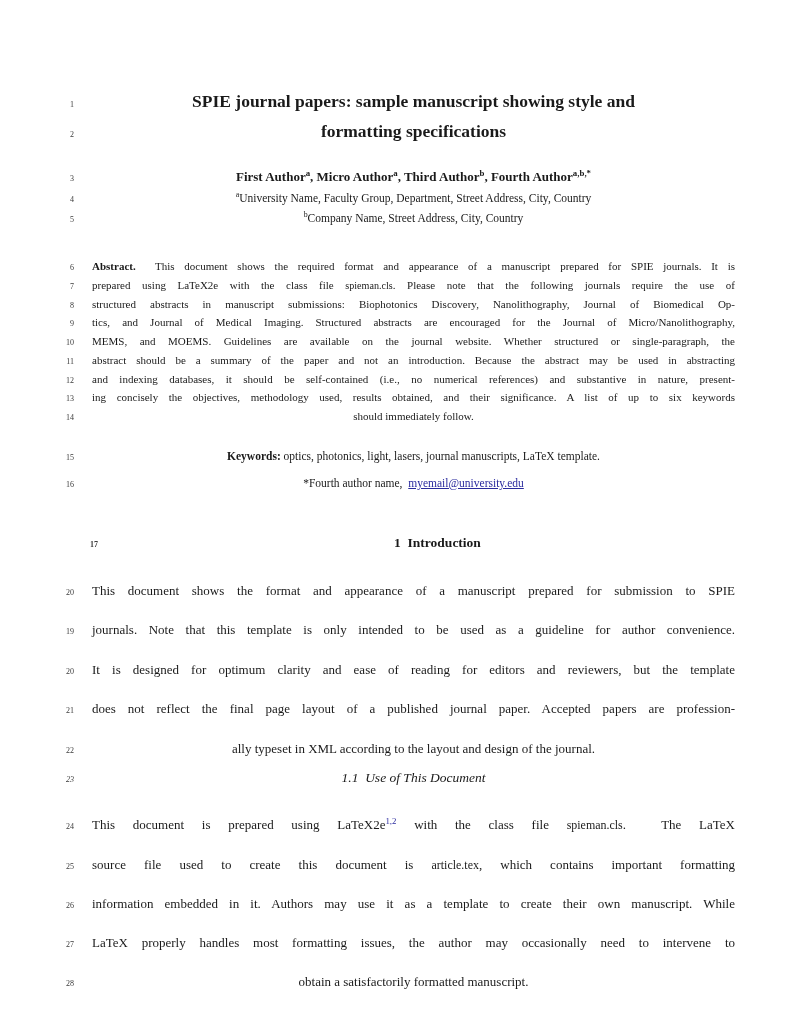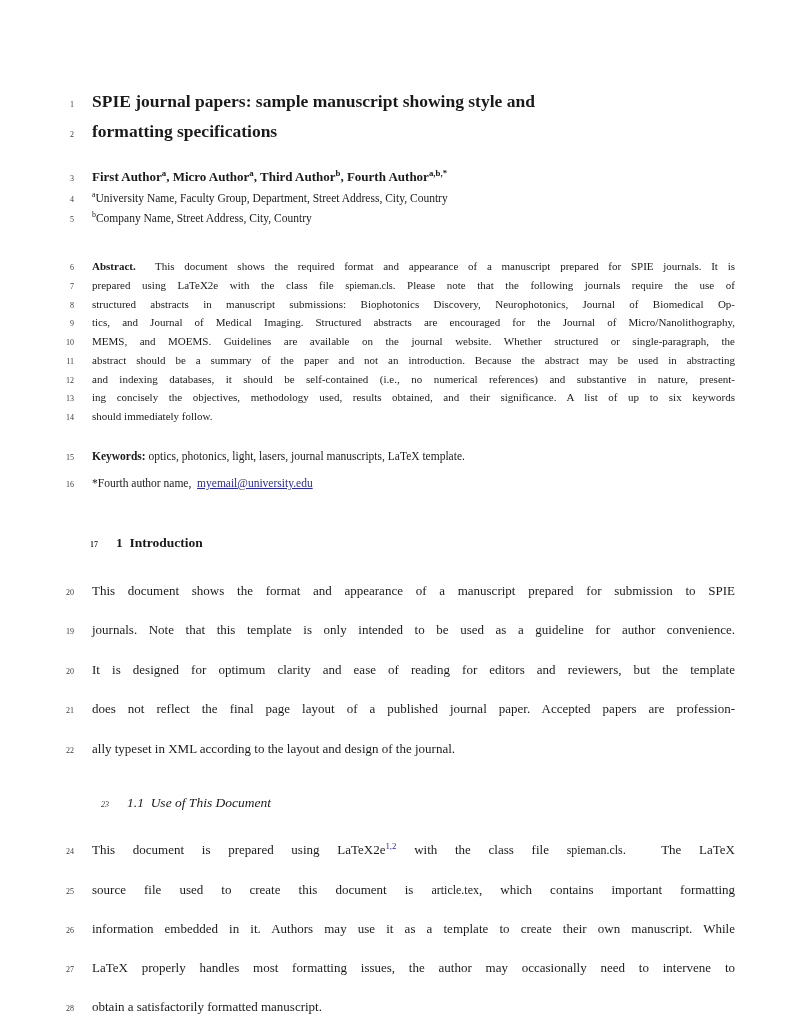--- a/index.html
+++ b/index.html
@@ -16,37 +16,38 @@
     flex:0 0 74px;
     text-align:right;
     font-size:8px;
     color:#3a3a3a;
     font-family:"Liberation Serif",serif;
   }
   .ltext{
     margin-left:18px;
     width:643px;
     white-space:normal;
+    text-align:center;
   }
   .just .ltext{text-align:justify;text-align-last:justify;}
   .b{font-weight:bold;}
   .i{}
   .m{font-family:Liberation Serif, serif;font-size:0.92em;}
   .sup{vertical-align:super;font-size:0.68em;line-height:0;}
   .link{color:#2a2a9e;text-decoration:underline;cursor:pointer;}
   .cite{color:#2a2a9e;cursor:pointer;}
   
   .blk-title{margin-top:88px;font-size:17.5px;line-height:26px;}
   .blk-authors{margin-top:20px;font-size:13px;line-height:17px;}
   .blk-affil{margin-top:2px;font-size:11.5px;line-height:18px;}
   .blk-abstract{margin-top:29px;font-size:11px;line-height:16.75px;}
   .blk-keywords{margin-top:21px;font-size:11.5px;line-height:16px;}
   .blk-email{margin-top:9px;font-size:11.5px;line-height:16px;}
   .blk-section{margin-top:41px;font-size:13.5px;line-height:18px;font-weight:bold;padding-left:24px;}
-  .blk-subsection{margin-top:25px;font-size:13.5px;line-height:18px;font-style:italic;padding-left:35px;}
+  .blk-subsection{font-size:13.5px;line-height:18px;font-style:italic;}
   .blk-body1{margin-top:18px;font-size:13px;line-height:37.5px;}
   .blk-body2{margin-top:17px;font-size:13px;line-height:37.3px;}
 </style>
 </head>
 <body>
 
 <div id="page">
   <div id="content">
       <div class="blk-title">
         <div class="row">
@@ -78,21 +79,21 @@
         <div class="row just">
           <span class="lnum">6</span>
           <span class="ltext"><span class="b">Abstract.</span><span class="">&nbsp; This document shows the required format and appearance of a manuscript prepared for SPIE journals. It is</span></span>
         </div>
         <div class="row just">
           <span class="lnum">7</span>
           <span class="ltext"><span class="">prepared using LaTeX2e with the class file </span><span class="m">spieman.cls</span><span class="">. Please note that the following journals require the use of</span></span>
         </div>
         <div class="row just">
           <span class="lnum">8</span>
-          <span class="ltext"><span class="">structured abstracts in manuscript submissions: </span><span class="i">Biophotonics Discovery</span><span class="">, </span><span class="i">Neurophotonics</span><span class="">, </span><span class="i">Journal of Biomedical Op-</span></span>
+          <span class="ltext"><span class="">structured abstracts in manuscript submissions: </span><span class="i">Biophotonics Discovery</span><span class="">, </span><span class="i">Nanolithography</span><span class="">, </span><span class="i">Journal of Biomedical Op-</span></span>
         </div>
         <div class="row just">
           <span class="lnum">9</span>
           <span class="ltext"><span class="i">tics</span><span class="">, and </span><span class="i">Journal of Medical Imaging</span><span class="">. Structured abstracts are encouraged for the </span><span class="i">Journal of Micro/Nanolithography,</span></span>
         </div>
         <div class="row just">
           <span class="lnum">10</span>
           <span class="ltext"><span class="i">MEMS, and MOEMS</span><span class="">. Guidelines are available on the journal website. Whether structured or single-paragraph, the</span></span>
         </div>
         <div class="row just">

